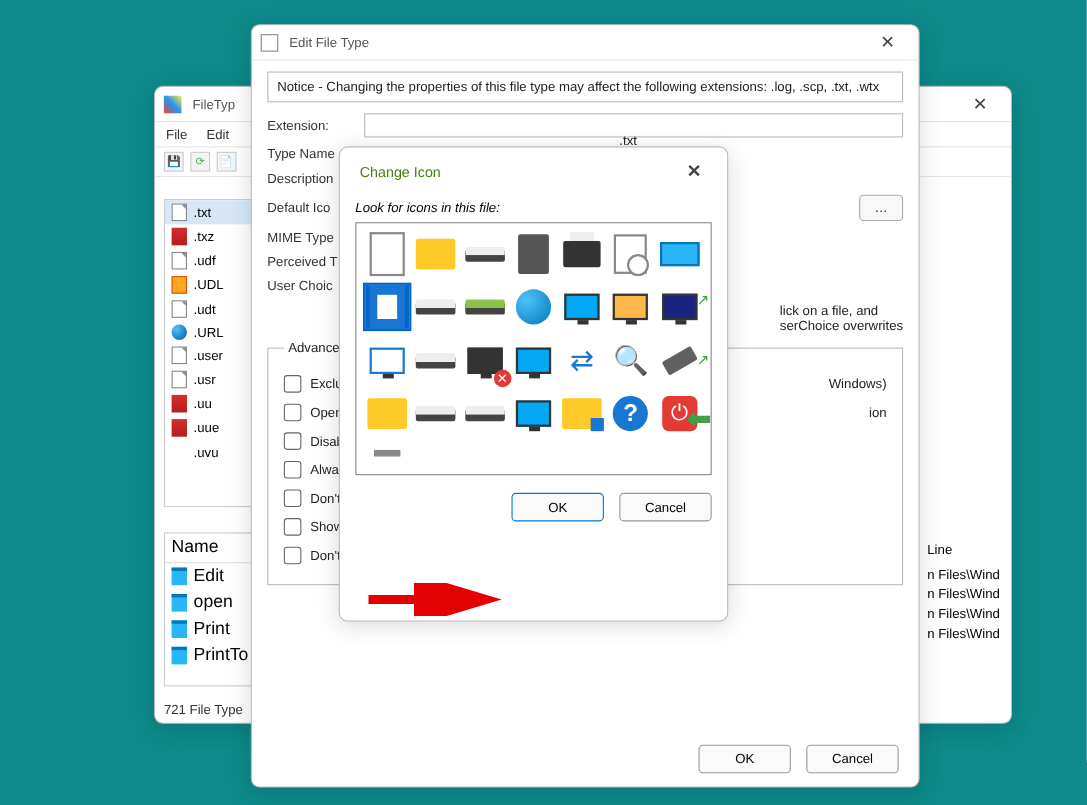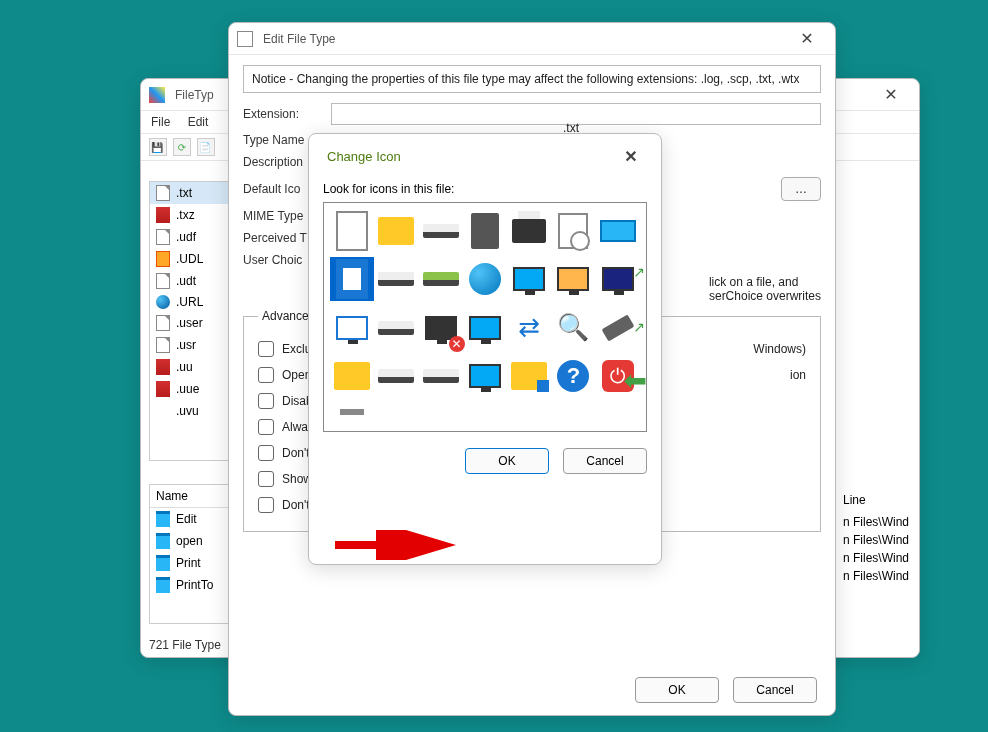--- a/index.html
+++ b/index.html
@@ -96,21 +96,21 @@
   }
   #filetypes .extlist .row.sel {
     background: #d6e8f7;
   }
   #filetypes .splitter {
     position: absolute;
     left: 8px;
     top: 405px;
     width: 140px;
     border-top: 1px solid #ccc;
-    font-size: 12px;
+    font-size: 16px;
     background: #fff;
     height: 140px;
     border: 1px solid #ccc;
   }
   #filetypes .splitter .hdr { padding: 4px 6px; border-bottom: 1px solid #ddd; }
   #filetypes .splitter .row {
     padding: 3px 6px;
     display: flex; gap: 6px; align-items: center;
   }
   #filetypes .rightcol {
@@ -226,20 +226,21 @@
   #changeicon .titlebar .title {
     font-size: 13px;
     color: #4d7c0f;
   }
   #changeicon .content {
     padding: 4px 14px 10px 14px;
   }
   #changeicon .lbl {
     margin: 4px 0 6px 0;
     font-size: 12px;
+    font-style: italic;
   }
   #changeicon .pathrow {
     display: flex; gap: 10px; margin-bottom: 10px;
   }
   #changeicon .pathrow input {
     flex: 1; height: 26px;
     border: 1px solid #888;
     padding: 2px 6px;
     font-size: 12px;
     font-family: inherit;

